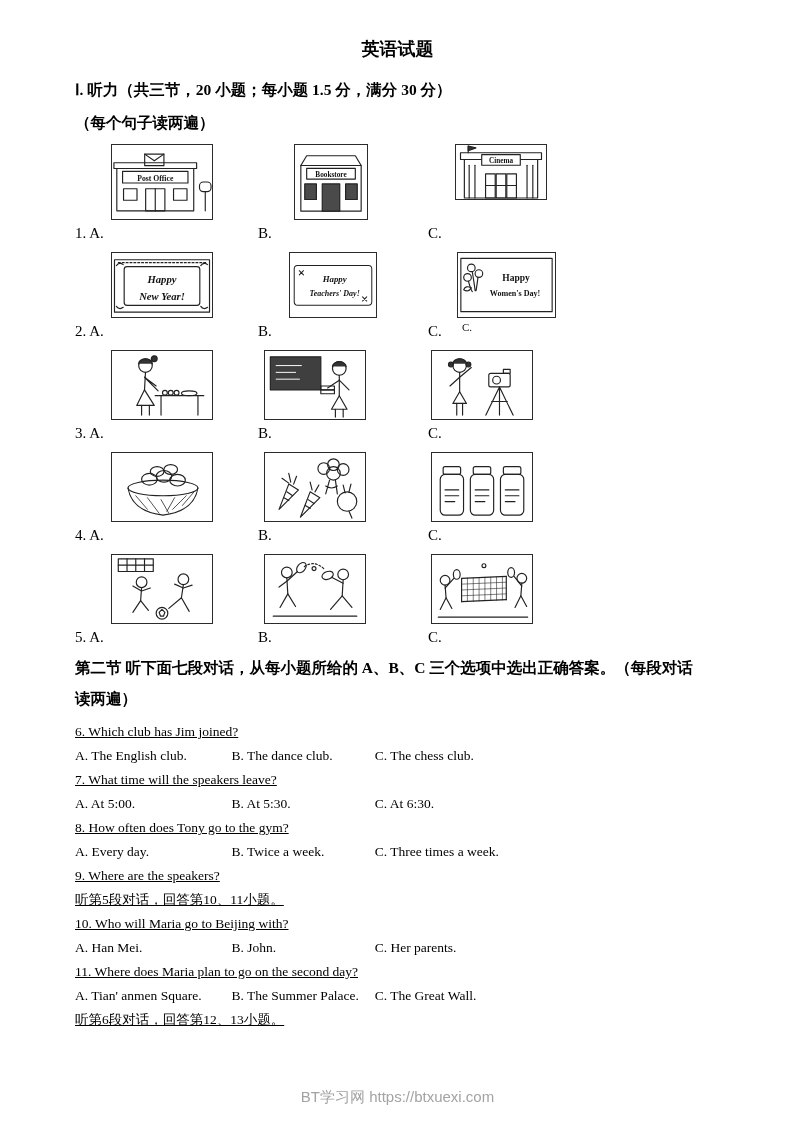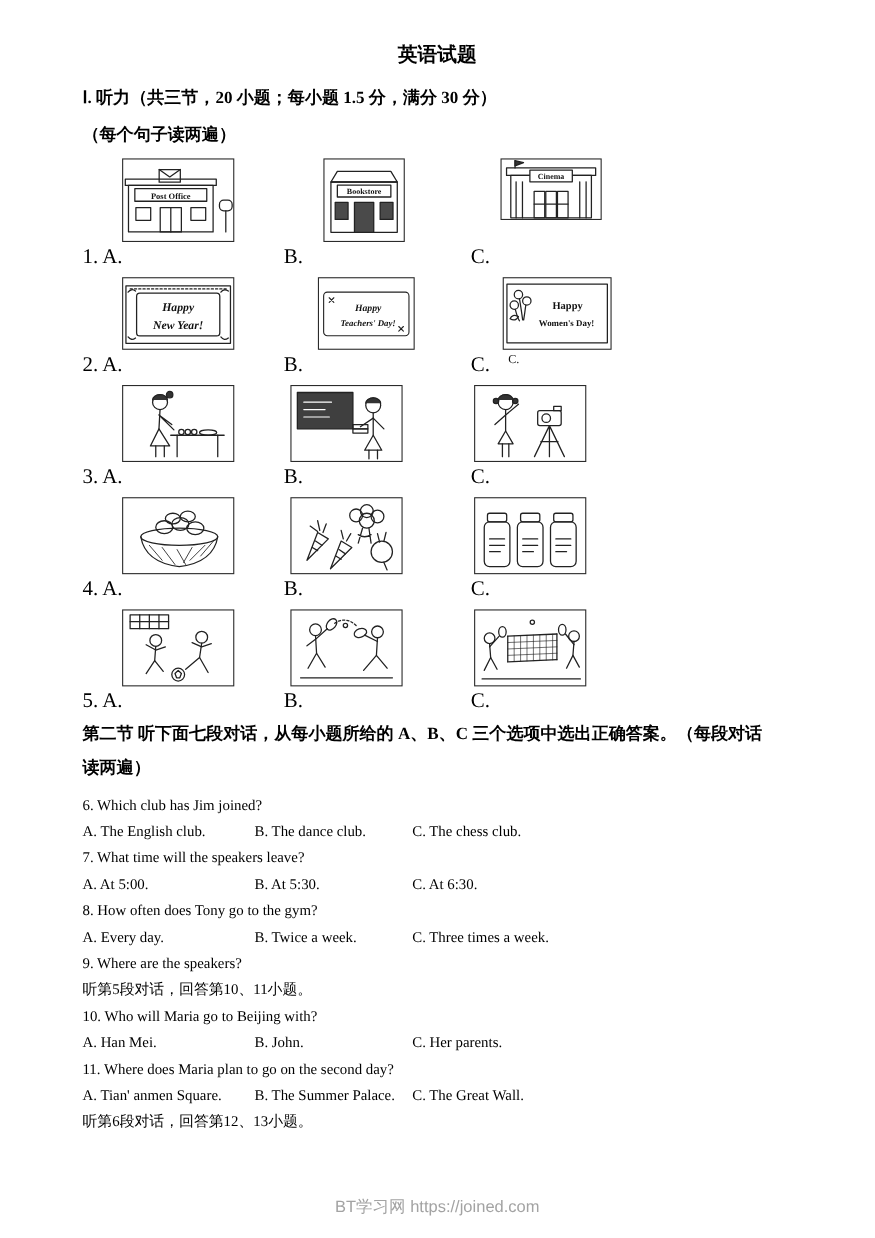--- a/index.html
+++ b/index.html
@@ -17,31 +17,31 @@
   .pic-box { width:102px; height:76px; border:1px solid #2b2b2b; background:#fff; margin-left:36px; }
   .pic-cell.c2 .pic-box { margin-left:6px; }
   .pic-cell.c3 .pic-box { margin-left:3px; }
   .r1 .c2 .pic-box { margin-left:36px; width:74px; }
   .r1 .c3 .pic-box { margin-left:27px; width:92px; height:56px; }
   .r2 .pic-box { height:66px; }
   .r2 .c2 .pic-box { margin-left:31px; width:88px; }
   .r2 .c3 .pic-box { margin-left:29px; width:99px; }
   .r3 .pic-box, .r4 .pic-box, .r5 .pic-box { height:70px; }
   .pic-box svg { display:block; width:100%; height:100%; }
-  .pic-labels { display:grid; grid-template-columns:183px 170px 1fr; font-size:19px; line-height:19px; margin-top:4px; margin-bottom:9px; }
+  .pic-labels { display:grid; grid-template-columns:183px 170px 1fr; font-size:15px; line-height:19px; margin-top:4px; margin-bottom:9px; }
   .stray-label { position:absolute; left:34px; bottom:-15px; font-size:11px; color:#111; }
 
   
   .sk { stroke:#222; fill:none; stroke-width:1.2; stroke-linecap:round; stroke-linejoin:round; }
   .chalk { stroke:#fff; stroke-width:1; fill:none; }
   .svgtxt { fill:#111; stroke:none; font-family:"Liberation Serif", serif; font-weight:bold; }
   .ital { font-style:italic; }
 
   
-  .qline { font-size:13.5px; line-height:24px; }
+  .qline { font-size:13.5px; line-height:24px;text-decoration:underline; }
   .opts { font-size:13.5px; line-height:24px; }
   .opt { display:inline-block; }
   .opt.oa { min-width:153px; padding-right:8px; }
   .opt.ob { min-width:140px; padding-right:8px; }
 
   .footer { position:absolute; left:0; bottom:18px; width:100%; text-align:center;
             color:#a3a3a3; font-size:15px; font-family:"Liberation Sans", sans-serif; }
 </style>
 </head>
 <body>
@@ -415,15 +415,15 @@
 
   <div class="qline">11. Where does Maria plan to go on the second day?</div>
   <div class="opts">
     <span class="opt oa">A. Tian' anmen Square.</span>
     <span class="opt ob">B. The Summer Palace.</span>
     <span class="opt oc">C. The Great Wall.</span>
   </div>
 
   <div class="qline">听第6段对话，回答第12、13小题。</div>
 
-  <div class="footer">BT学习网 https://joined.com</div>
+  <div class="footer">BT学习网 https://btxuexi.com</div>
 
 </div>
 
 </body></html>

